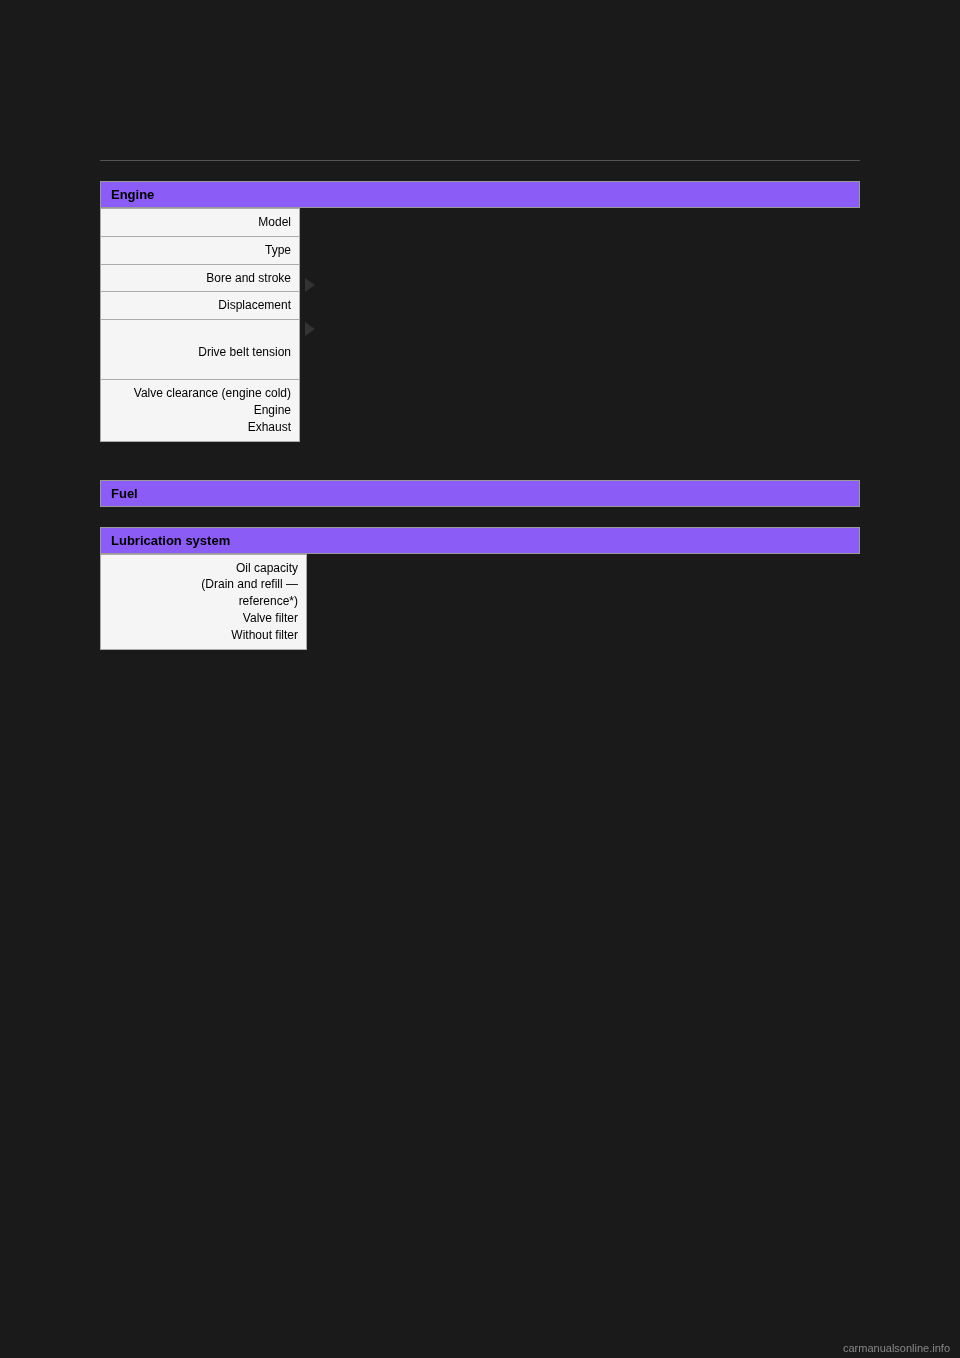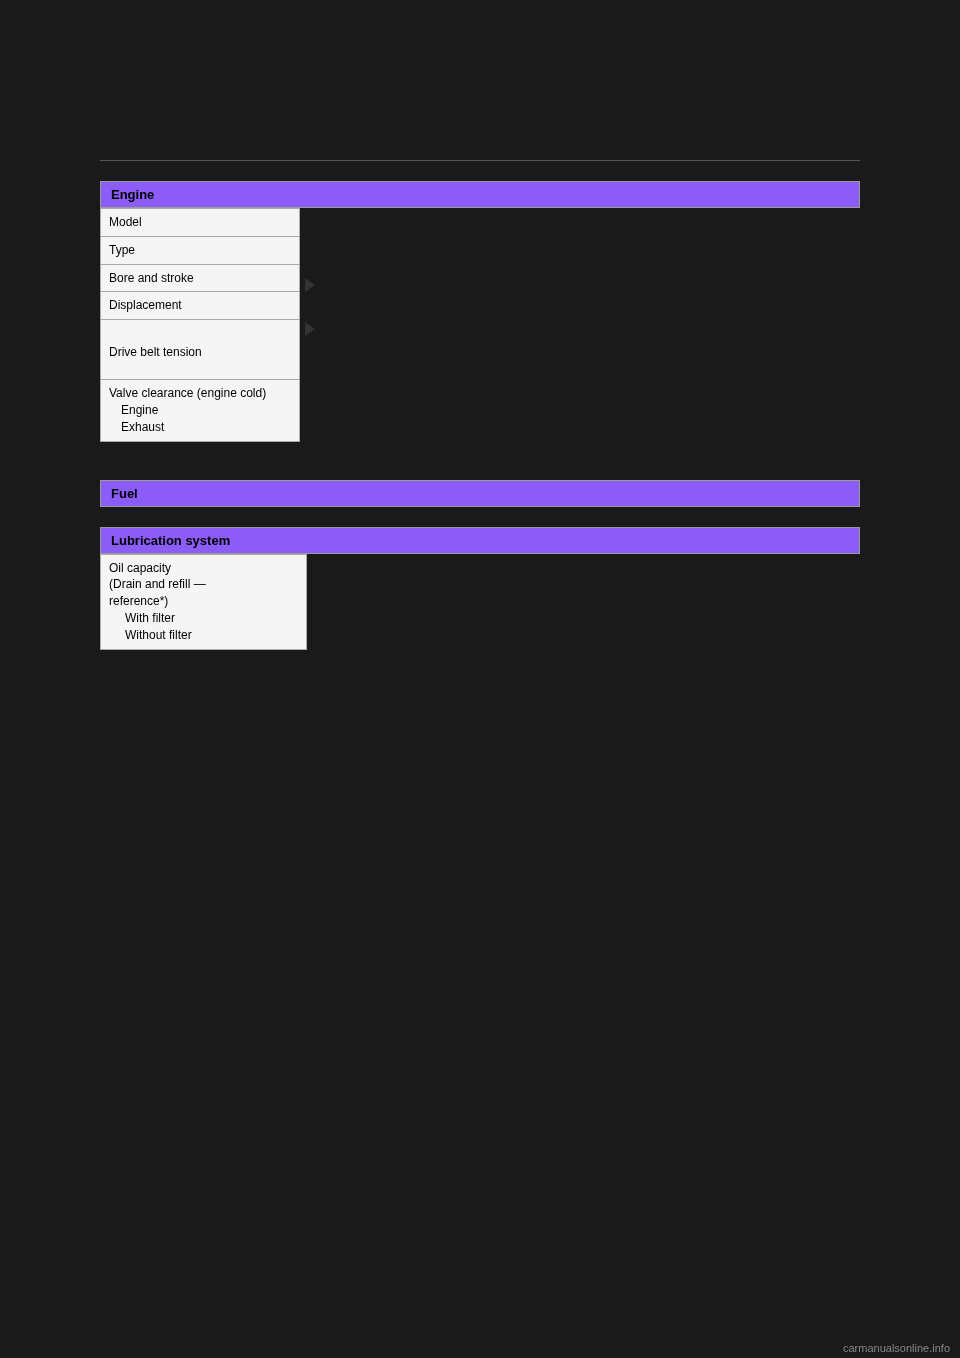--- a/index.html
+++ b/index.html
@@ -47,20 +47,21 @@
       display: flex;
       flex-direction: row;
       align-items: flex-start;
       position: relative;
     }
 
     .spec-table {
       width: 200px;
       border-collapse: collapse;
       background-color: #8b5cf6;
+      text-align: right;
     }
 
     .spec-table td {
       border: 1px solid #aaa;
       padding: 5px 8px;
       font-size: 12px;
       background-color: #f5f5f5;
       vertical-align: top;
       line-height: 1.4;
     }
@@ -144,21 +145,21 @@
   <div class="section">
     <div class="section-header">
       <span>Lubrication system</span>
     </div>
     <div class="table-container">
       <table class="spec-table" style="width: 207px;">
         <tbody>
           <tr>
             <td>
               <span>Oil capacity<br>(Drain and refill —<br>reference*)</span><br>
-              <span style="padding-left: 16px; display: inline-block;">With filter</span><br>
+              <span style="padding-left: 16px; display: inline-block;">Valve filter</span><br>
               <span style="padding-left: 16px; display: inline-block;">Without filter</span>
             </td>
           </tr>
         </tbody>
       </table>
     </div>
   </div>
 
 </div>
 

